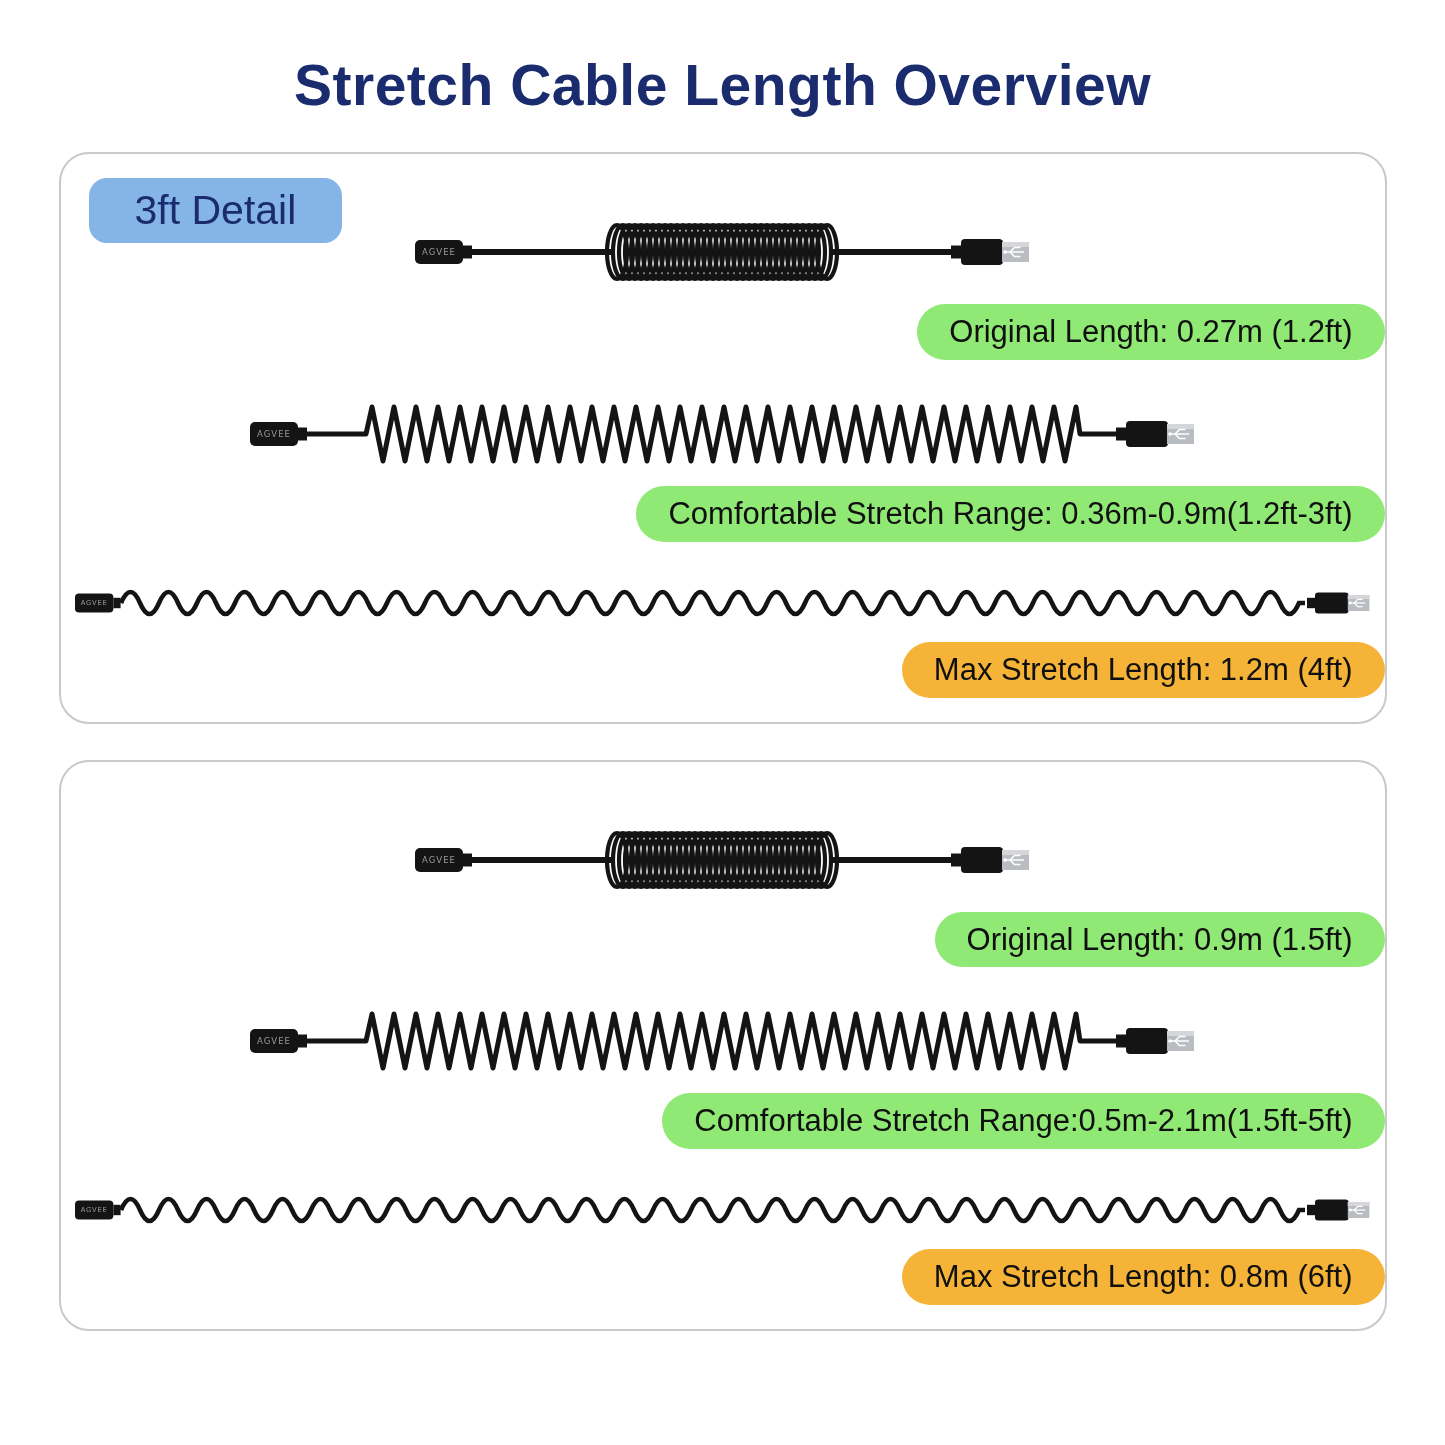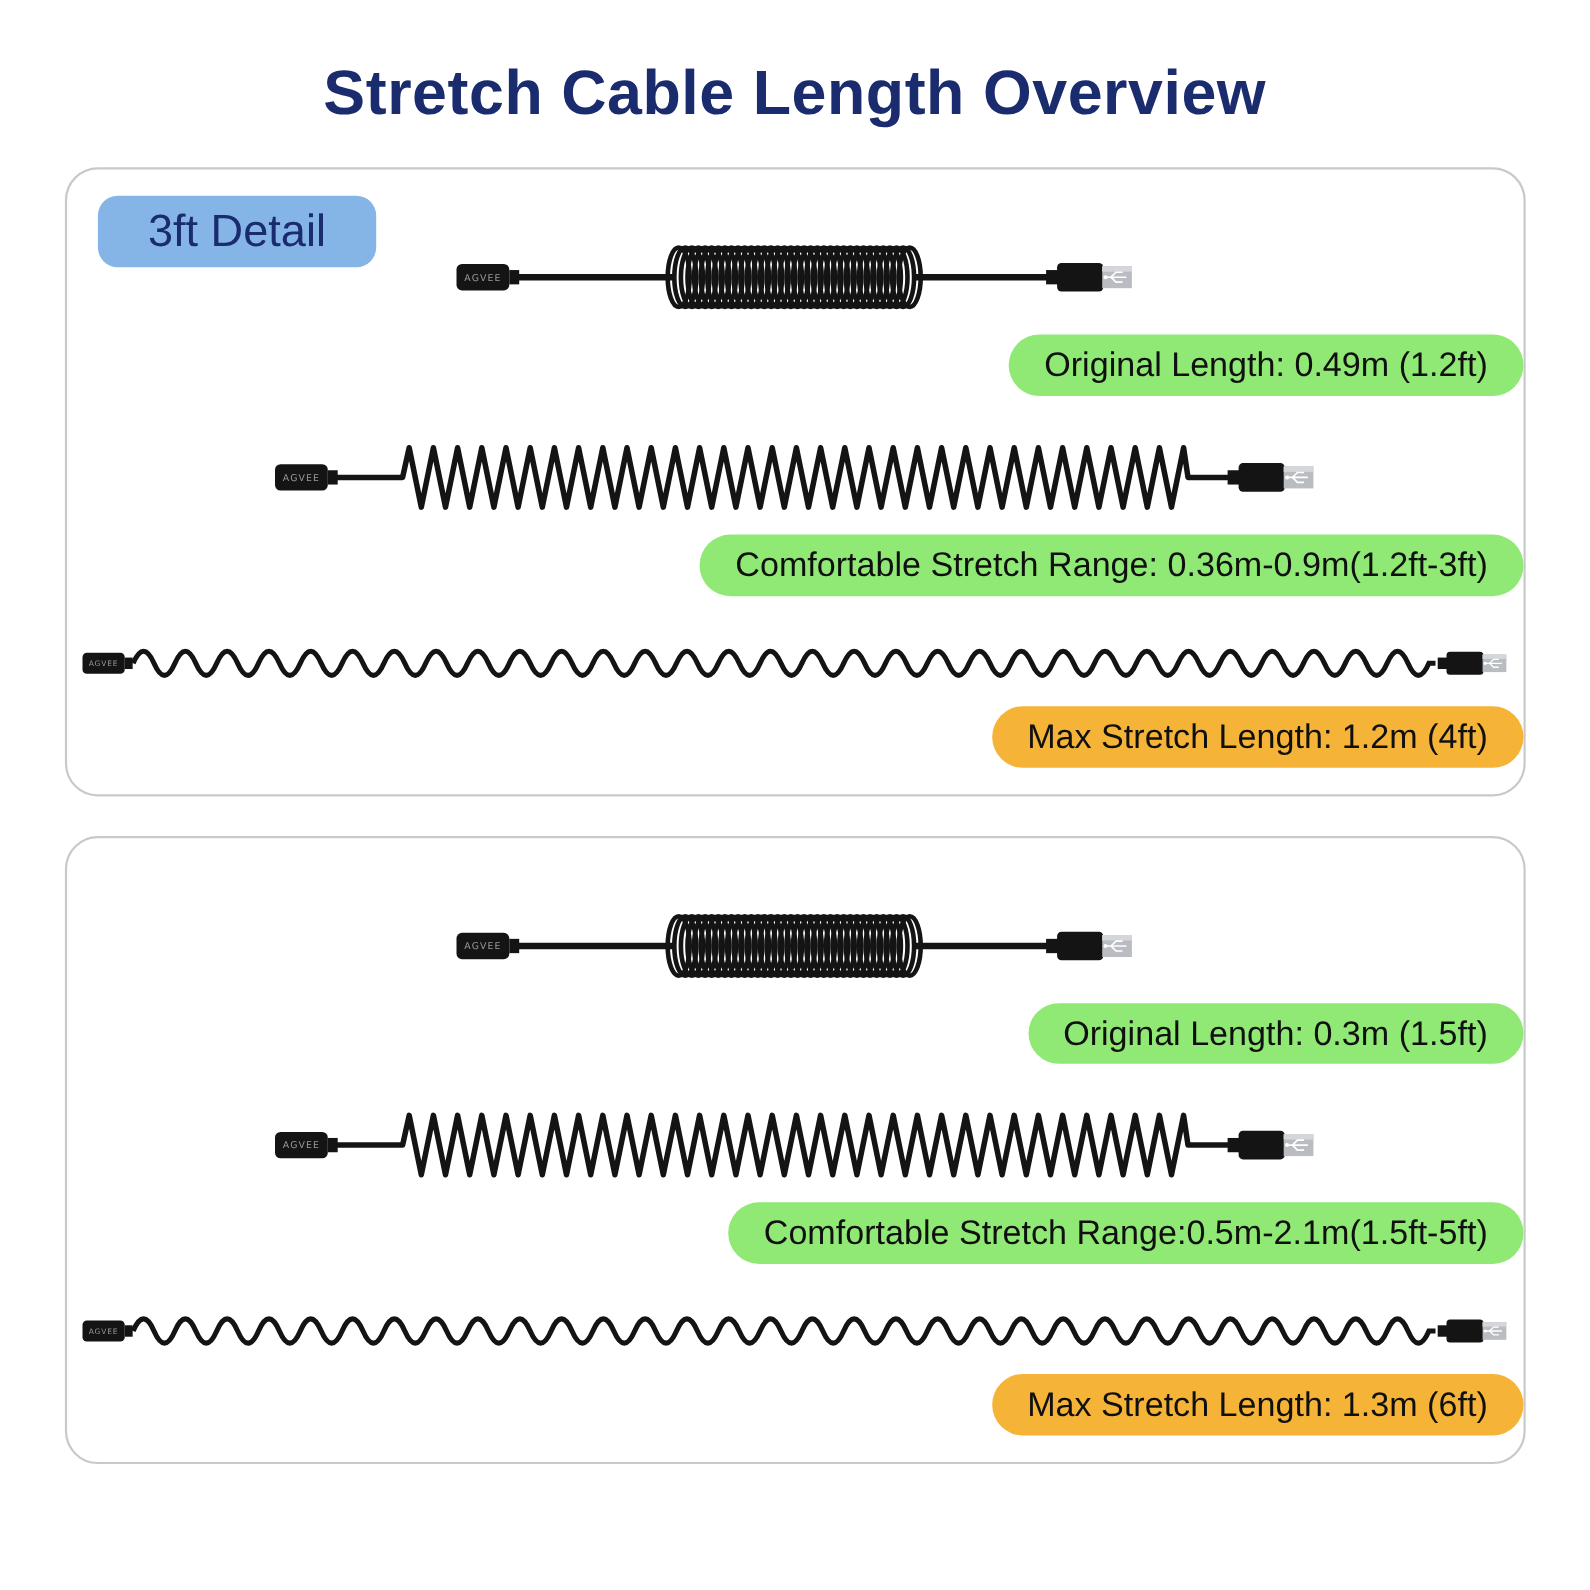--- a/index.html
+++ b/index.html
@@ -121,21 +121,21 @@
           <rect x="-29" y="-10" width="27" height="20" fill="#b9bcc0"></rect>
           <rect x="-29" y="-10" width="27" height="5" fill="#d4d6d9"></rect>
           <g stroke="#ffffff" stroke-width="1.5" fill="none">
             <path d="M-26 0 h19"></path>
             <path d="M-21 0 l4.5 -4.5 h6"></path>
             <path d="M-21 0 l4.5 4.5 h6"></path>
           </g>
           <circle cx="-26" cy="0" r="1.8" fill="#ffffff"></circle>
         </g>
       </svg>
-    <span class="pill" data-pill="green">Original Length: 0.49m (1.2ft)</span>
+    <span class="pill" data-pill="green">Original Length: 0.27m (1.2ft)</span>
   </div>
 
   <div class="row">
     <svg class="cable" viewBox="0 0 950 84" width="950" height="84" xmlns="http://www.w3.org/2000/svg">
         <g transform="translate(2,42) scale(1)">
           <rect x="0" y="-12" width="48" height="24" rx="5" fill="#141414"></rect>
           <rect x="48" y="-6.5" width="9" height="13" fill="#141414"></rect>
           <text x="24" y="3" font-size="8.5" fill="#9a9a9a" text-anchor="middle" letter-spacing="1" font-family="'DejaVu Sans',sans-serif">AGVEE</text>
         </g>
         <polyline points="58,42 118,42 124,15 135,69 146,15 157,69 168,15 179,69 190,15 201,69 212,15 223,69 234,15 245,69 256,15 267,69 278,15 289,69 300,15 311,69 322,15 333,69 344,15 355,69 366,15 377,69 388,15 399,69 410,15 421,69 432,15 443,69 454,15 465,69 476,15 487,69 498,15 509,69 520,15 531,69 542,15 553,69 564,15 575,69 586,15 597,69 608,15 619,69 630,15 641,69 652,15 663,69 674,15 685,69 696,15 707,69 718,15 729,69 740,15 751,69 762,15 773,69 784,15 795,69 806,15 817,69 828,15 832,42 872,42" fill="none" stroke="#141414" stroke-width="5" stroke-linejoin="round"></polyline>
@@ -233,21 +233,21 @@
           <rect x="-29" y="-10" width="27" height="20" fill="#b9bcc0"></rect>
           <rect x="-29" y="-10" width="27" height="5" fill="#d4d6d9"></rect>
           <g stroke="#ffffff" stroke-width="1.5" fill="none">
             <path d="M-26 0 h19"></path>
             <path d="M-21 0 l4.5 -4.5 h6"></path>
             <path d="M-21 0 l4.5 4.5 h6"></path>
           </g>
           <circle cx="-26" cy="0" r="1.8" fill="#ffffff"></circle>
         </g>
       </svg>
-    <span class="pill" data-pill="green">Original Length: 0.3m (1.5ft)</span>
+    <span class="pill" data-pill="green">Original Length: 0.9m (1.5ft)</span>
   </div>
 
   <div class="row">
     <svg class="cable" viewBox="0 0 950 84" width="950" height="84" xmlns="http://www.w3.org/2000/svg">
         <g transform="translate(2,42) scale(1)">
           <rect x="0" y="-12" width="48" height="24" rx="5" fill="#141414"></rect>
           <rect x="48" y="-6.5" width="9" height="13" fill="#141414"></rect>
           <text x="24" y="3" font-size="8.5" fill="#9a9a9a" text-anchor="middle" letter-spacing="1" font-family="'DejaVu Sans',sans-serif">AGVEE</text>
         </g>
         <polyline points="58,42 118,42 124,15 135,69 146,15 157,69 168,15 179,69 190,15 201,69 212,15 223,69 234,15 245,69 256,15 267,69 278,15 289,69 300,15 311,69 322,15 333,69 344,15 355,69 366,15 377,69 388,15 399,69 410,15 421,69 432,15 443,69 454,15 465,69 476,15 487,69 498,15 509,69 520,15 531,69 542,15 553,69 564,15 575,69 586,15 597,69 608,15 619,69 630,15 641,69 652,15 663,69 674,15 685,69 696,15 707,69 718,15 729,69 740,15 751,69 762,15 773,69 784,15 795,69 806,15 817,69 828,15 832,42 872,42" fill="none" stroke="#141414" stroke-width="5" stroke-linejoin="round"></polyline>
@@ -281,15 +281,15 @@
           <rect x="-29" y="-10" width="27" height="20" fill="#b9bcc0"></rect>
           <rect x="-29" y="-10" width="27" height="5" fill="#d4d6d9"></rect>
           <g stroke="#ffffff" stroke-width="1.5" fill="none">
             <path d="M-26 0 h19"></path>
             <path d="M-21 0 l4.5 -4.5 h6"></path>
             <path d="M-21 0 l4.5 4.5 h6"></path>
           </g>
           <circle cx="-26" cy="0" r="1.8" fill="#ffffff"></circle>
         </g>
       </svg>
-    <span class="pill" data-pill="yellow">Max Stretch Length: 1.3m (6ft)</span>
+    <span class="pill" data-pill="yellow">Max Stretch Length: 0.8m (6ft)</span>
   </div>
 </section>
 
 </body></html>

